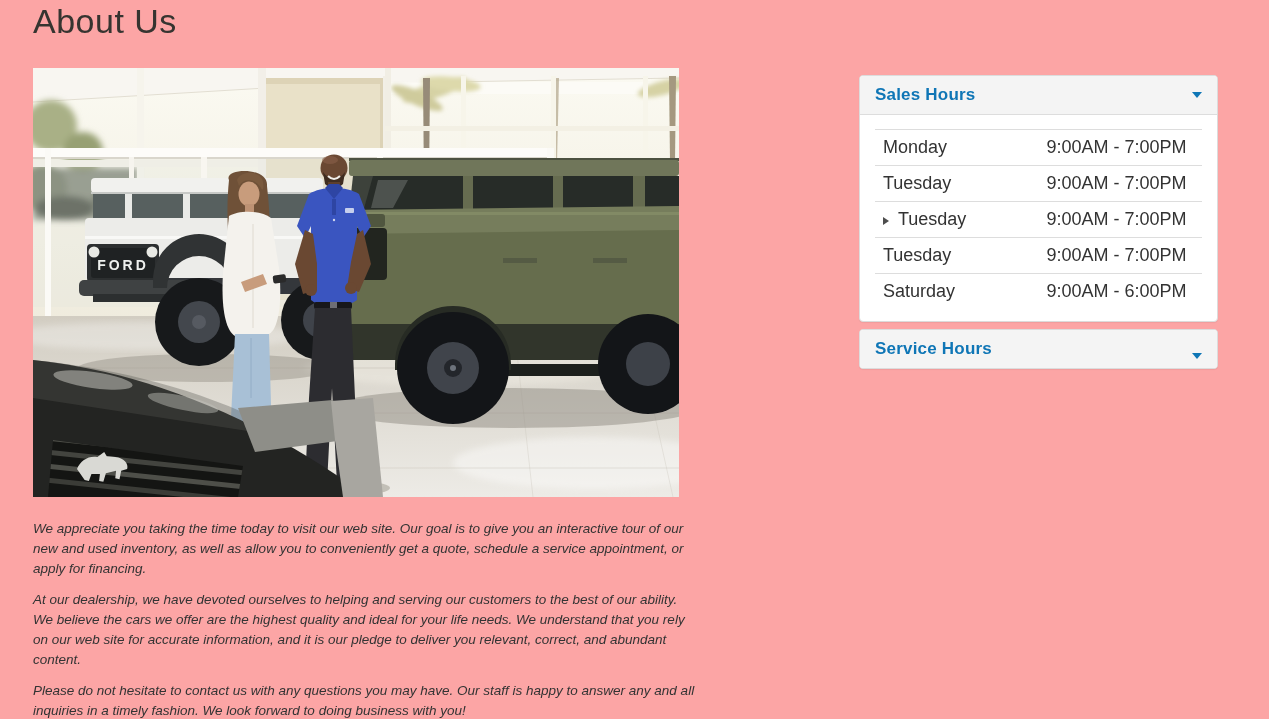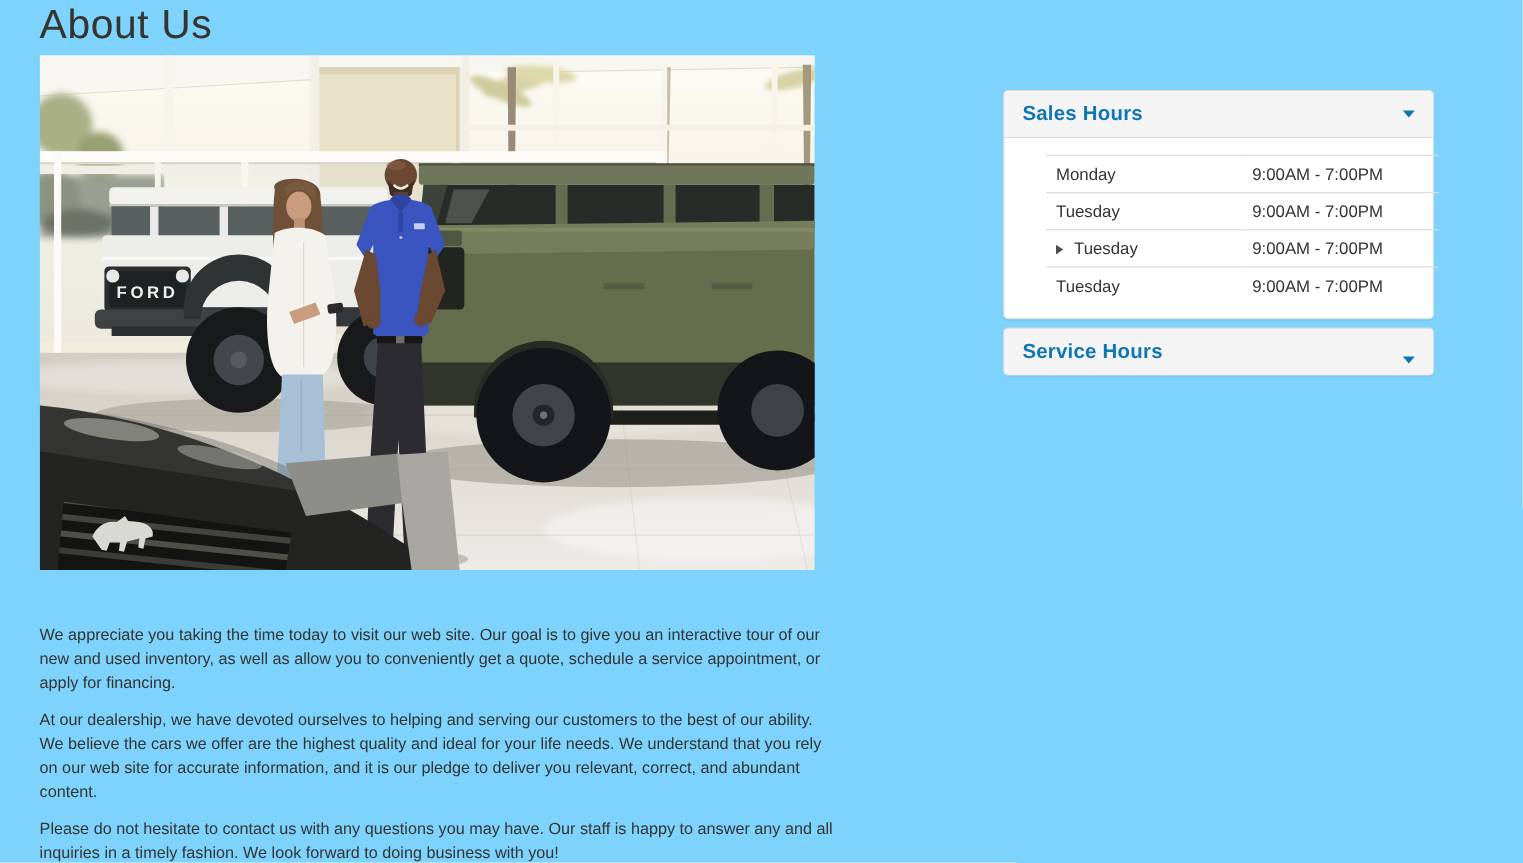--- a/index.html
+++ b/index.html
@@ -1,44 +1,44 @@
 <!DOCTYPE html>
 <html><head>
 <meta charset="utf-8">
 <style>
   * { box-sizing: border-box; margin: 0; padding: 0; }
   html,body { background:#ffffff; }
   body { font-family: "Liberation Sans", sans-serif; color:#333333; }
-  .canvas { position:relative; width:1269px; height:719px; background:#7dd3fc; overflow:hidden; }
+  .canvas { position:relative; width:1269px; height:719px; background:#fca5a5; overflow:hidden; }
 
   
   .page-title { position:absolute; left:33px; top:2px; font-size:34px; font-weight:400;
                 color:#363430; letter-spacing:0.5px; }
 
   
-  .photo { position:absolute; left:33px; top:46px; width:646px; height:429px; overflow:hidden; }
+  .photo { position:absolute; left:33px; top:68px; width:646px; height:429px; overflow:hidden; }
   .photo svg { display:block; width:100%; height:100%; }
 
   
   .copy { position:absolute; left:33px; top:519px; width:662px; font-size:13.5px;
           line-height:20px; color:#333; }
-  .copy p { margin:0 0 11px 0; }
+  .copy p { margin:0 0 11px 0;font-style:italic; }
 
   
-  .hours-col { position:absolute; left:836px; top:75px; width:359px; }
+  .hours-col { position:absolute; left:859px; top:75px; width:359px; }
   .panel { border:1px solid #dcdcdc; border-radius:4px; background:#fff;
            box-shadow:0 1px 1px rgba(0,0,0,0.05); margin-bottom:7px; }
   .panel-head { background:#f4f4f4; padding:9px 15px; display:flex; align-items:center;
                 justify-content:space-between; border-radius:3px 3px 0 0; cursor:pointer; }
   .panel.collapsed .panel-head { border-radius:3px;align-items:flex-end; }
   .panel-title { color:#0f76b6; font-size:17px; font-weight:700; letter-spacing:0.2px; }
   .caret { width:0; height:0; border-left:5px solid transparent; border-right:5px solid transparent;
            border-top:6px solid #0f76b6; }
   .panel-body { border-top:1px solid #dddddd; padding:14px 15px 12px 15px; }
-  table.hours { width:100%; border-collapse:collapse; font-size:14px; color:#333;margin-left:20px; }
+  table.hours { width:100%; border-collapse:collapse; font-size:18px; color:#333; }
   table.hours tr { border-top:1px solid #dddddd; }
   table.hours td { padding:7px 8px; }
   td.day { width:50%; }
   .cur-marker { display:inline-block; width:0; height:0; border-top:4.5px solid transparent;
                 border-bottom:4.5px solid transparent; border-left:6px solid #4d4d4d;
                 margin-right:9px; }
 </style>
 </head>
 <body>
 
@@ -272,20 +272,24 @@
             <tr>
               <td class="day">
                 <span class="cur-marker"></span><span>Tuesday</span>
               </td>
               <td class="hrs">9:00AM - 7:00PM</td>
             </tr>
             <tr>
               <td class="day">Tuesday</td>
               <td class="hrs">9:00AM - 7:00PM</td>
             </tr>
+            <tr>
+              <td class="day">Saturday</td>
+              <td class="hrs">9:00AM - 6:00PM</td>
+            </tr>
           </tbody>
         </table>
       </div>
     </section>
 
     <section class="panel collapsed">
       <header class="panel-head">
         <span class="panel-title">Service Hours</span>
         <span class="caret"></span>
       </header>

